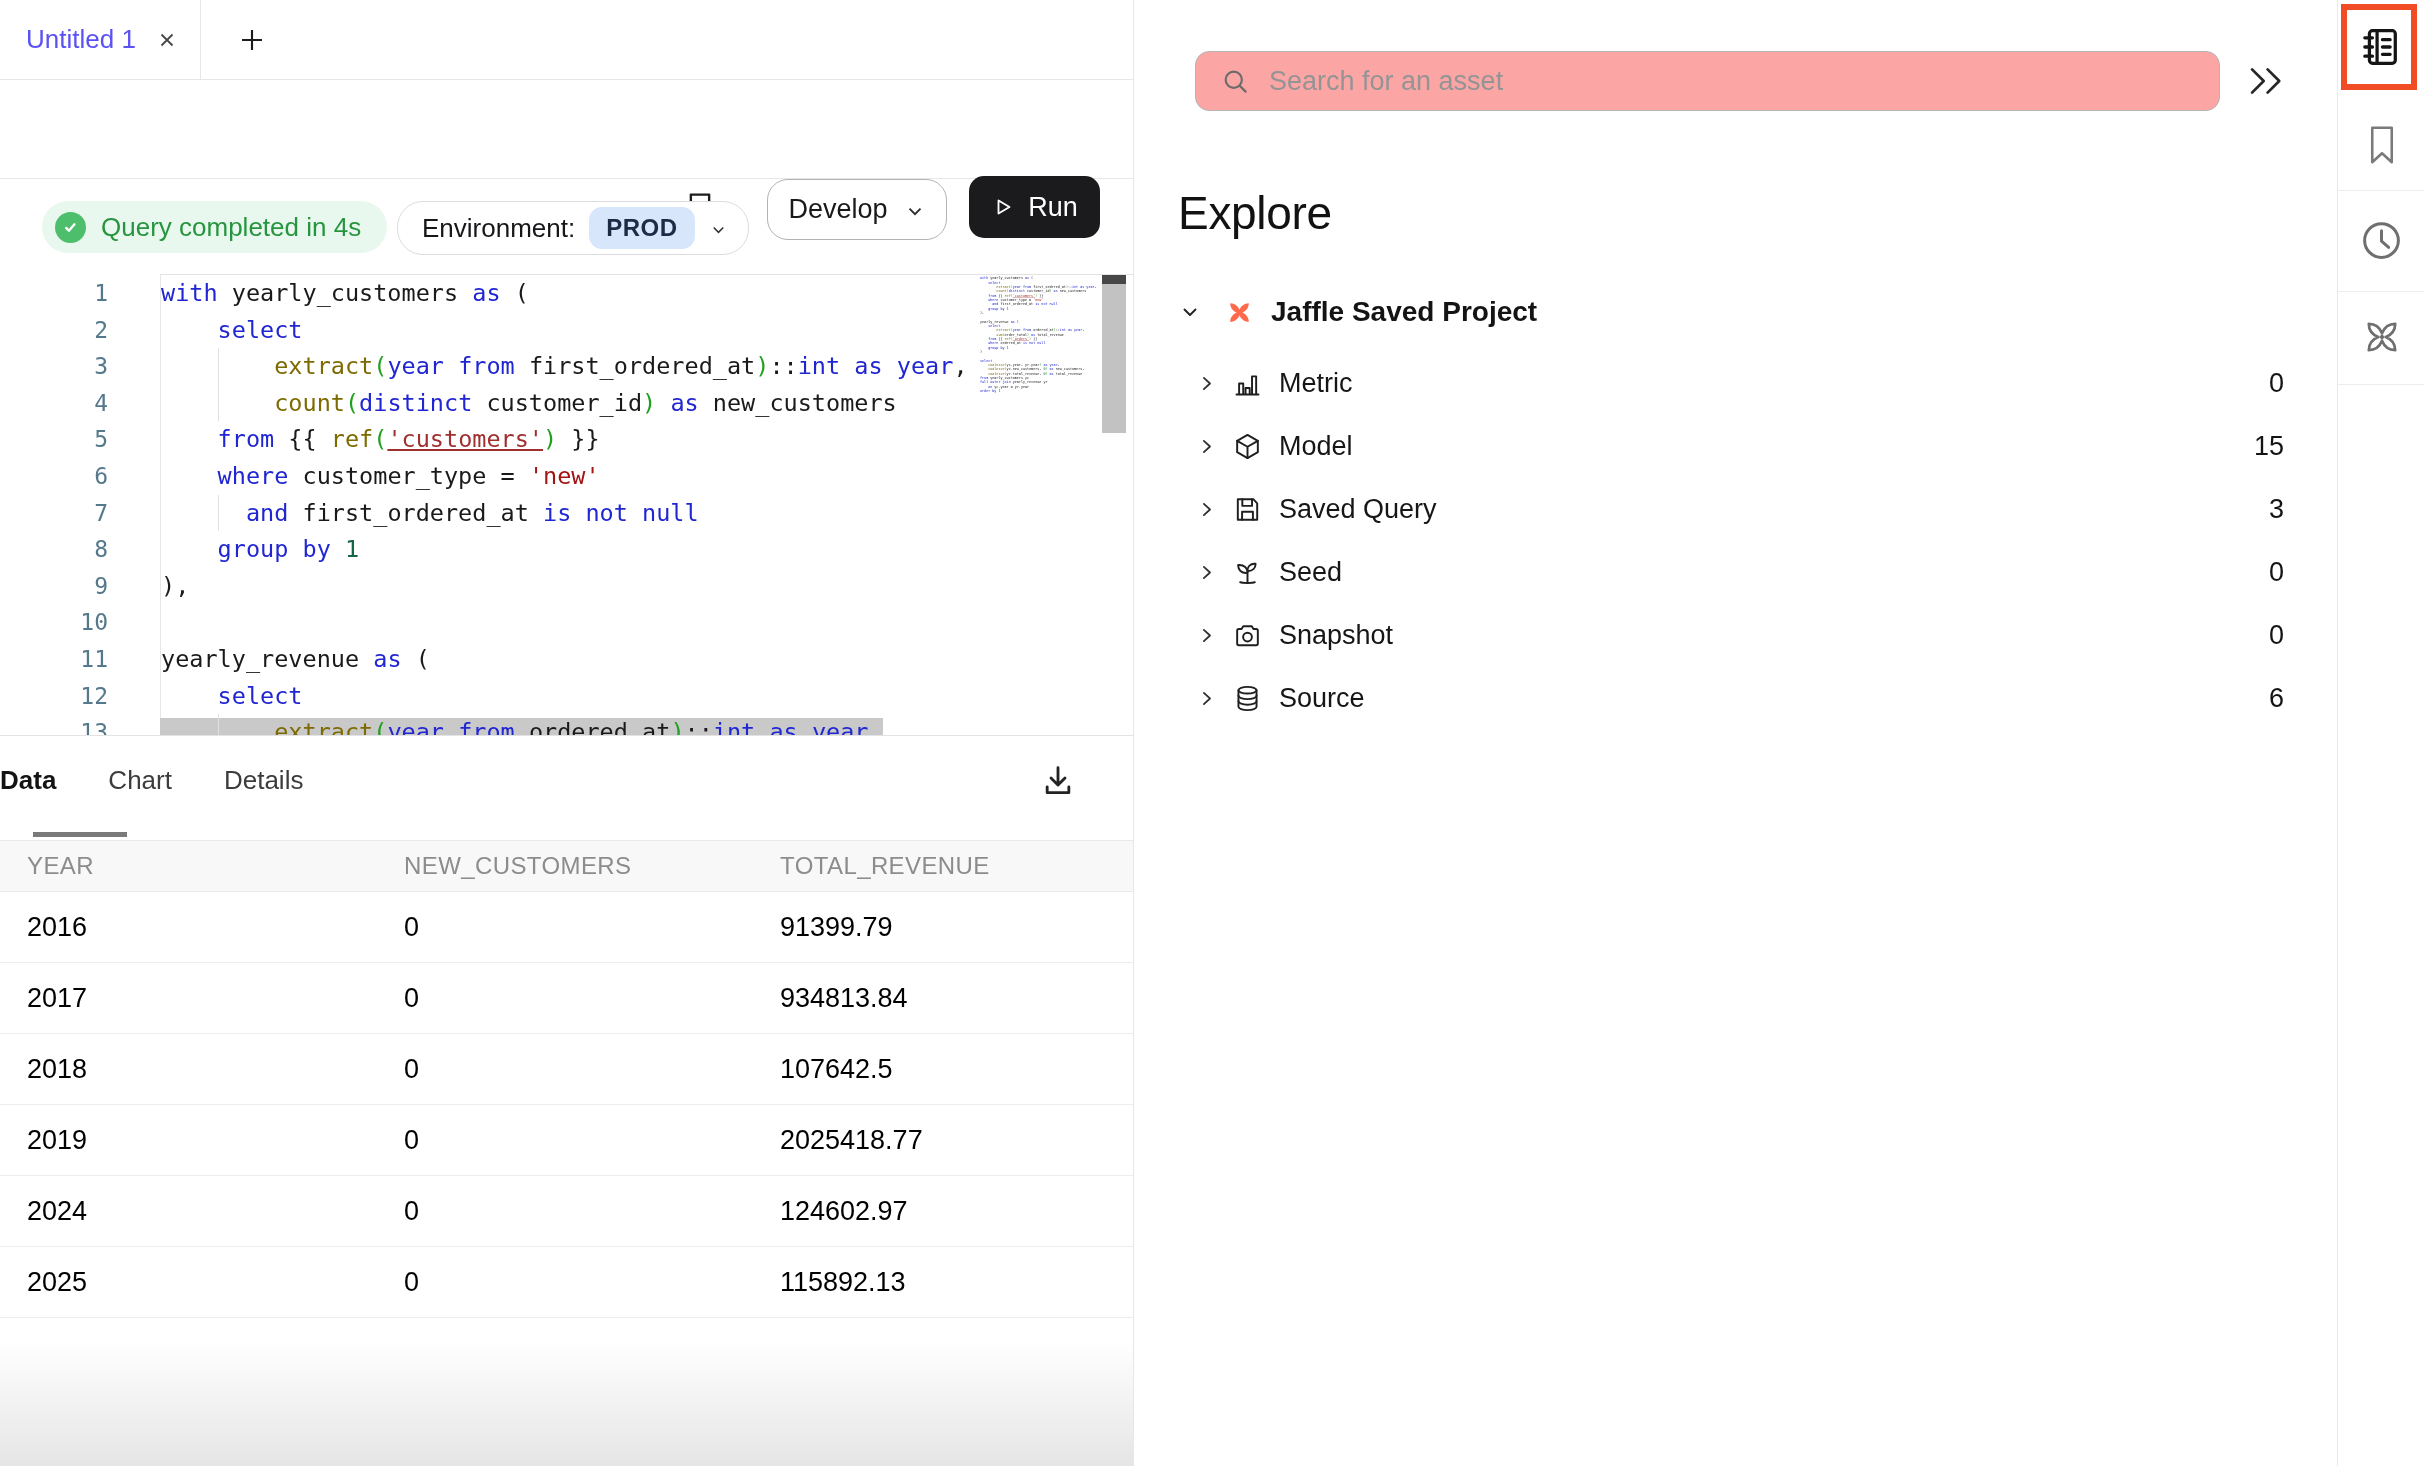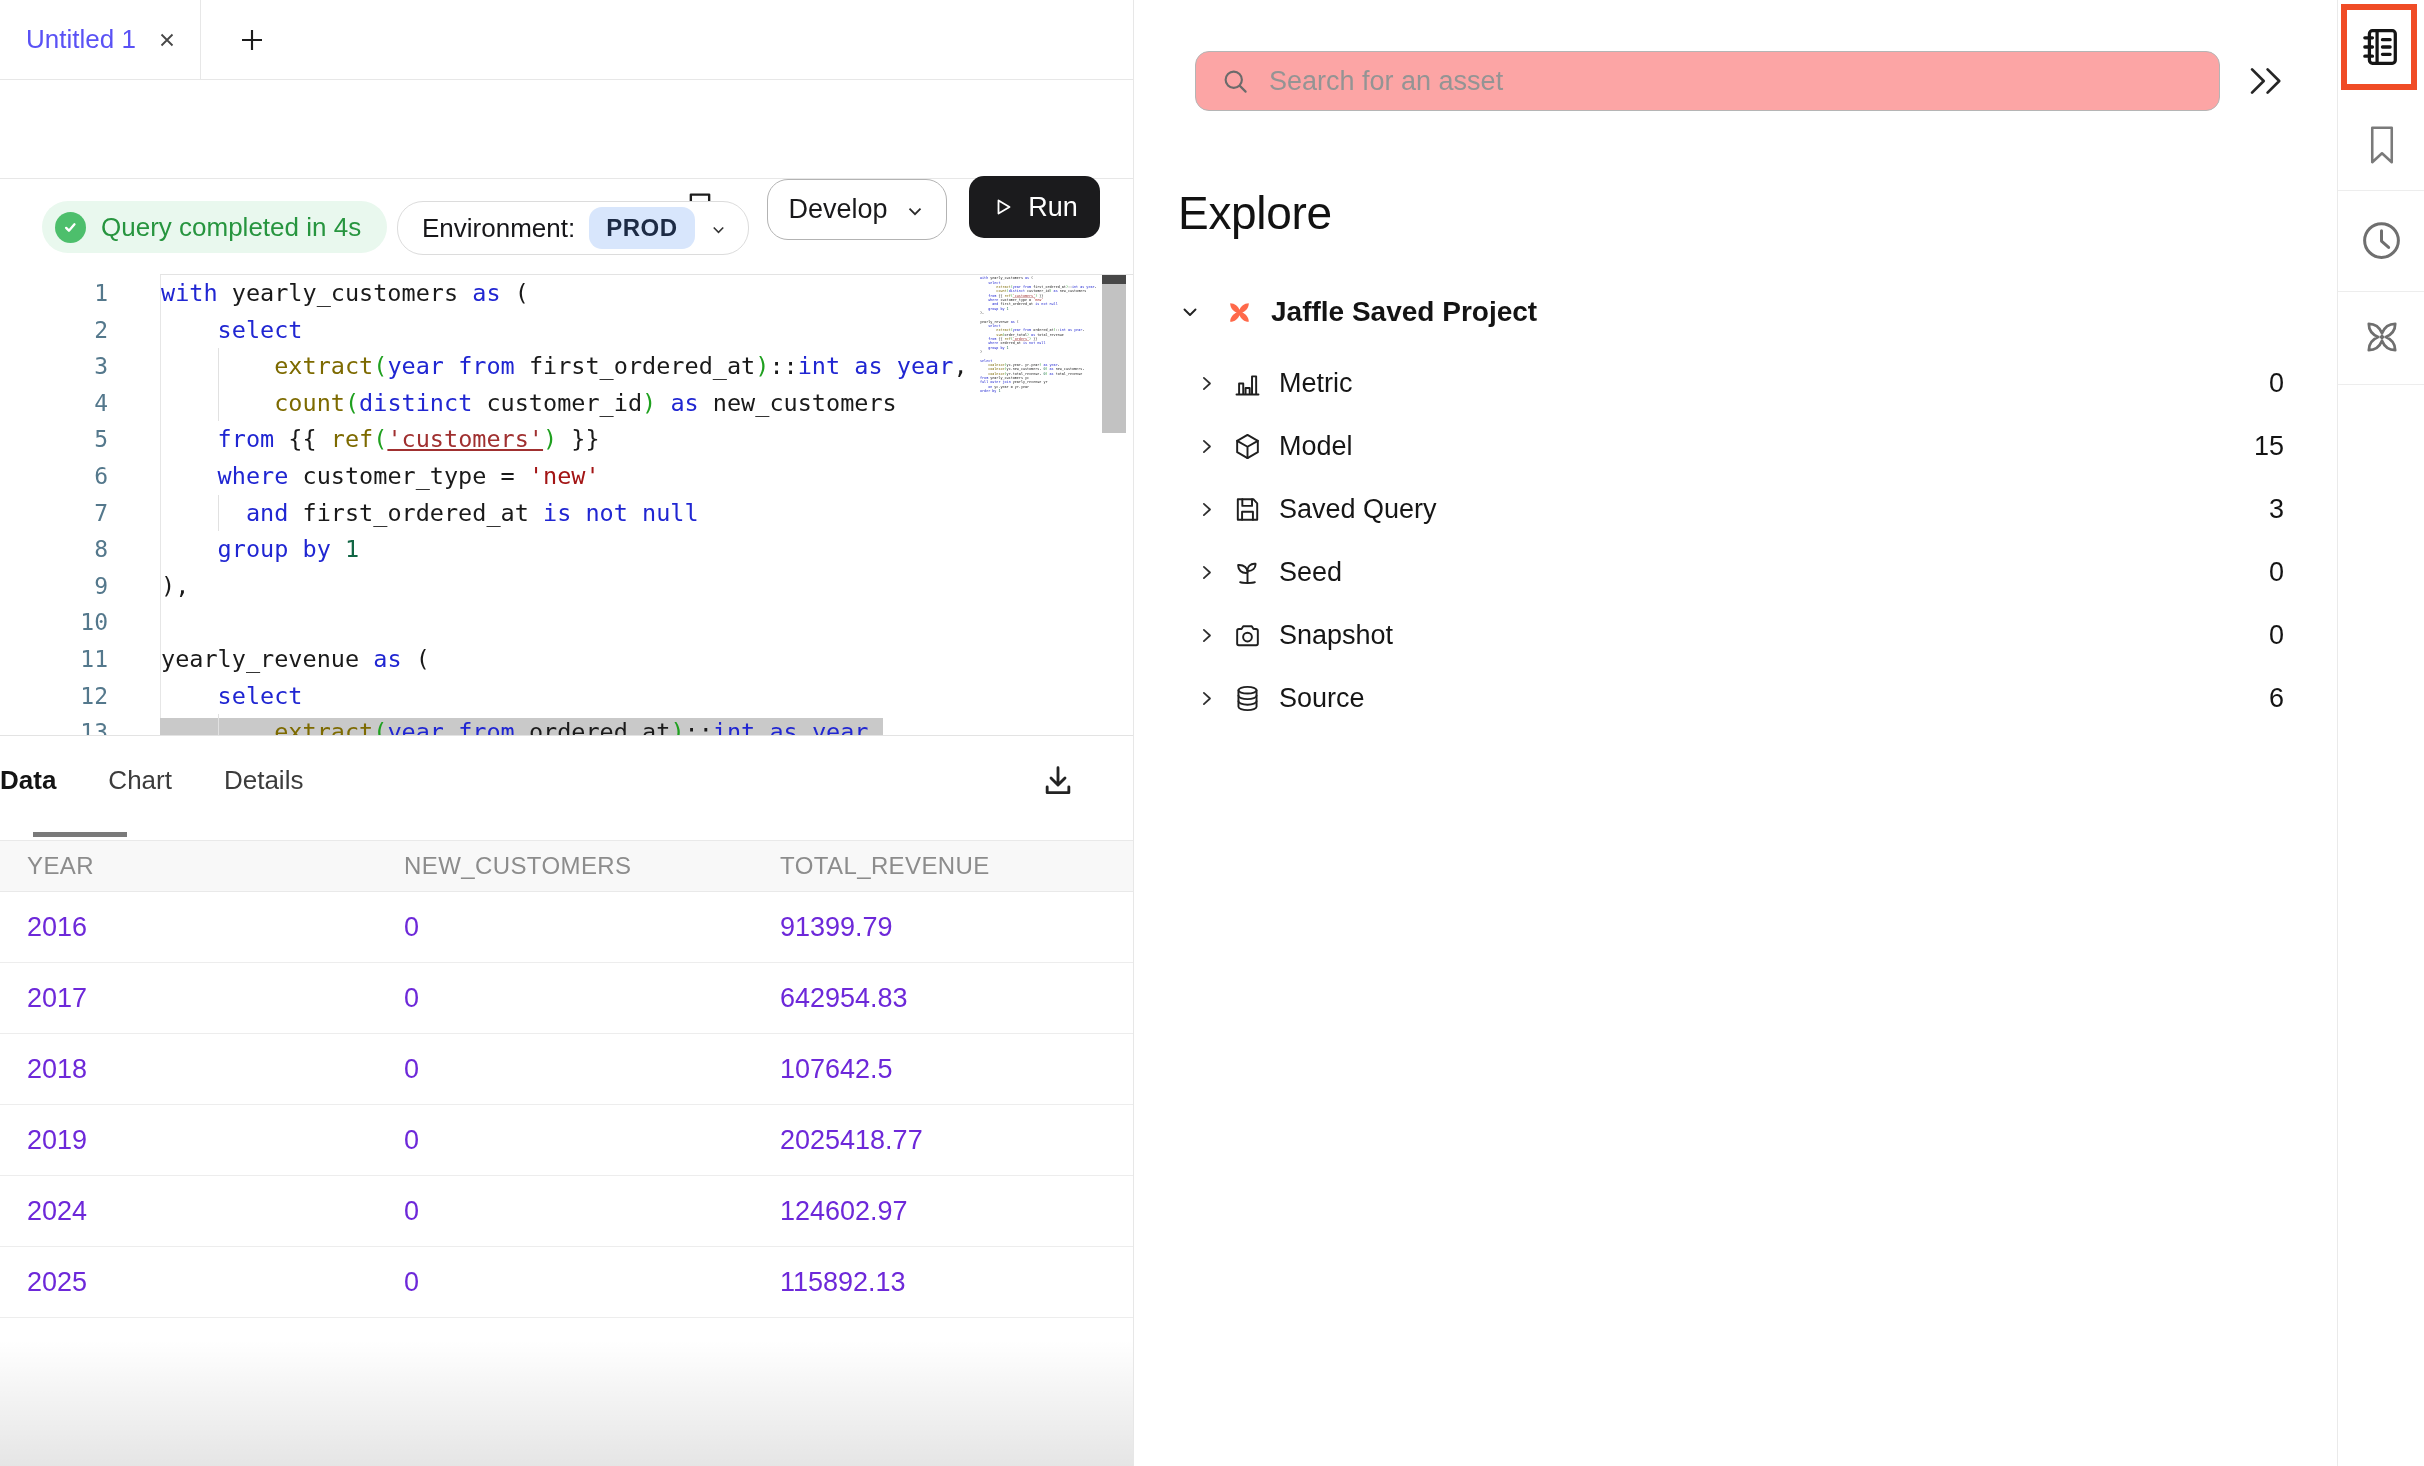--- a/index.html
+++ b/index.html
@@ -72,21 +72,21 @@
   .rtab.active{color:#141414;font-weight:700;}
   #data-tab-underline{position:absolute;left:33px;top:97px;width:94px;height:5px;background:#7a7a7a;}
   #download-btn{position:absolute;left:1038px;top:26px;width:40px;height:40px;color:#232323;cursor:pointer;}
 
   
   #result-table{left:0;top:840px;width:1133px;}
   .t-header{display:grid;grid-template-columns:377px 376px 380px;height:50px;align-items:center;
     background:#f8f8f8;border-top:1px solid #e9e9e9;border-bottom:1px solid #e9e9e9;}
   .t-header div{padding-left:27px;font-size:24px;color:#8c8c8c;letter-spacing:.4px;}
   .t-row{display:grid;grid-template-columns:377px 376px 380px;height:70px;align-items:center;border-bottom:1px solid #ededed;}
-  .t-row div{padding-left:27px;font-size:27px;color:#6d28d9;}
+  .t-row div{padding-left:27px;font-size:27px;color:#000000;}
   #bottom-shade{left:0;top:1340px;width:1133px;height:126px;background:linear-gradient(to bottom,rgba(0,0,0,0),rgba(0,0,0,0.10));pointer-events:none;}
 
   
   #search-box{left:1195px;top:51px;width:1025px;height:60px;border:1.5px solid #b5b5b5;border-radius:14px;
     display:flex;align-items:center;box-sizing:border-box;padding:0 20px 0 24px;gap:17px;background:#fca5a5;}
   #search-box input{border:none;outline:none;flex:1;font-size:27px;font-family:"Liberation Sans",sans-serif;color:#222;background:transparent;}
   #search-box input::placeholder{color:#949494;}
   #search-icon{color:#6b6b6b;}
   #collapse-btn{left:2243px;top:64px;width:44px;height:34px;color:#262626;cursor:pointer;}
   #explore-heading{left:1178px;top:186px;font-size:46px;font-weight:500;color:#121212;letter-spacing:-0.3px;}
@@ -220,21 +220,21 @@
       </div>
     <div id="t-body">
         <div class="t-row">
           <div>2016</div>
           <div>0</div>
           <div>91399.79</div>
         </div>
         <div class="t-row">
           <div>2017</div>
           <div>0</div>
-          <div>642954.83</div>
+          <div>934813.84</div>
         </div>
         <div class="t-row">
           <div>2018</div>
           <div>0</div>
           <div>107642.5</div>
         </div>
         <div class="t-row">
           <div>2019</div>
           <div>0</div>
           <div>2025418.77</div>

